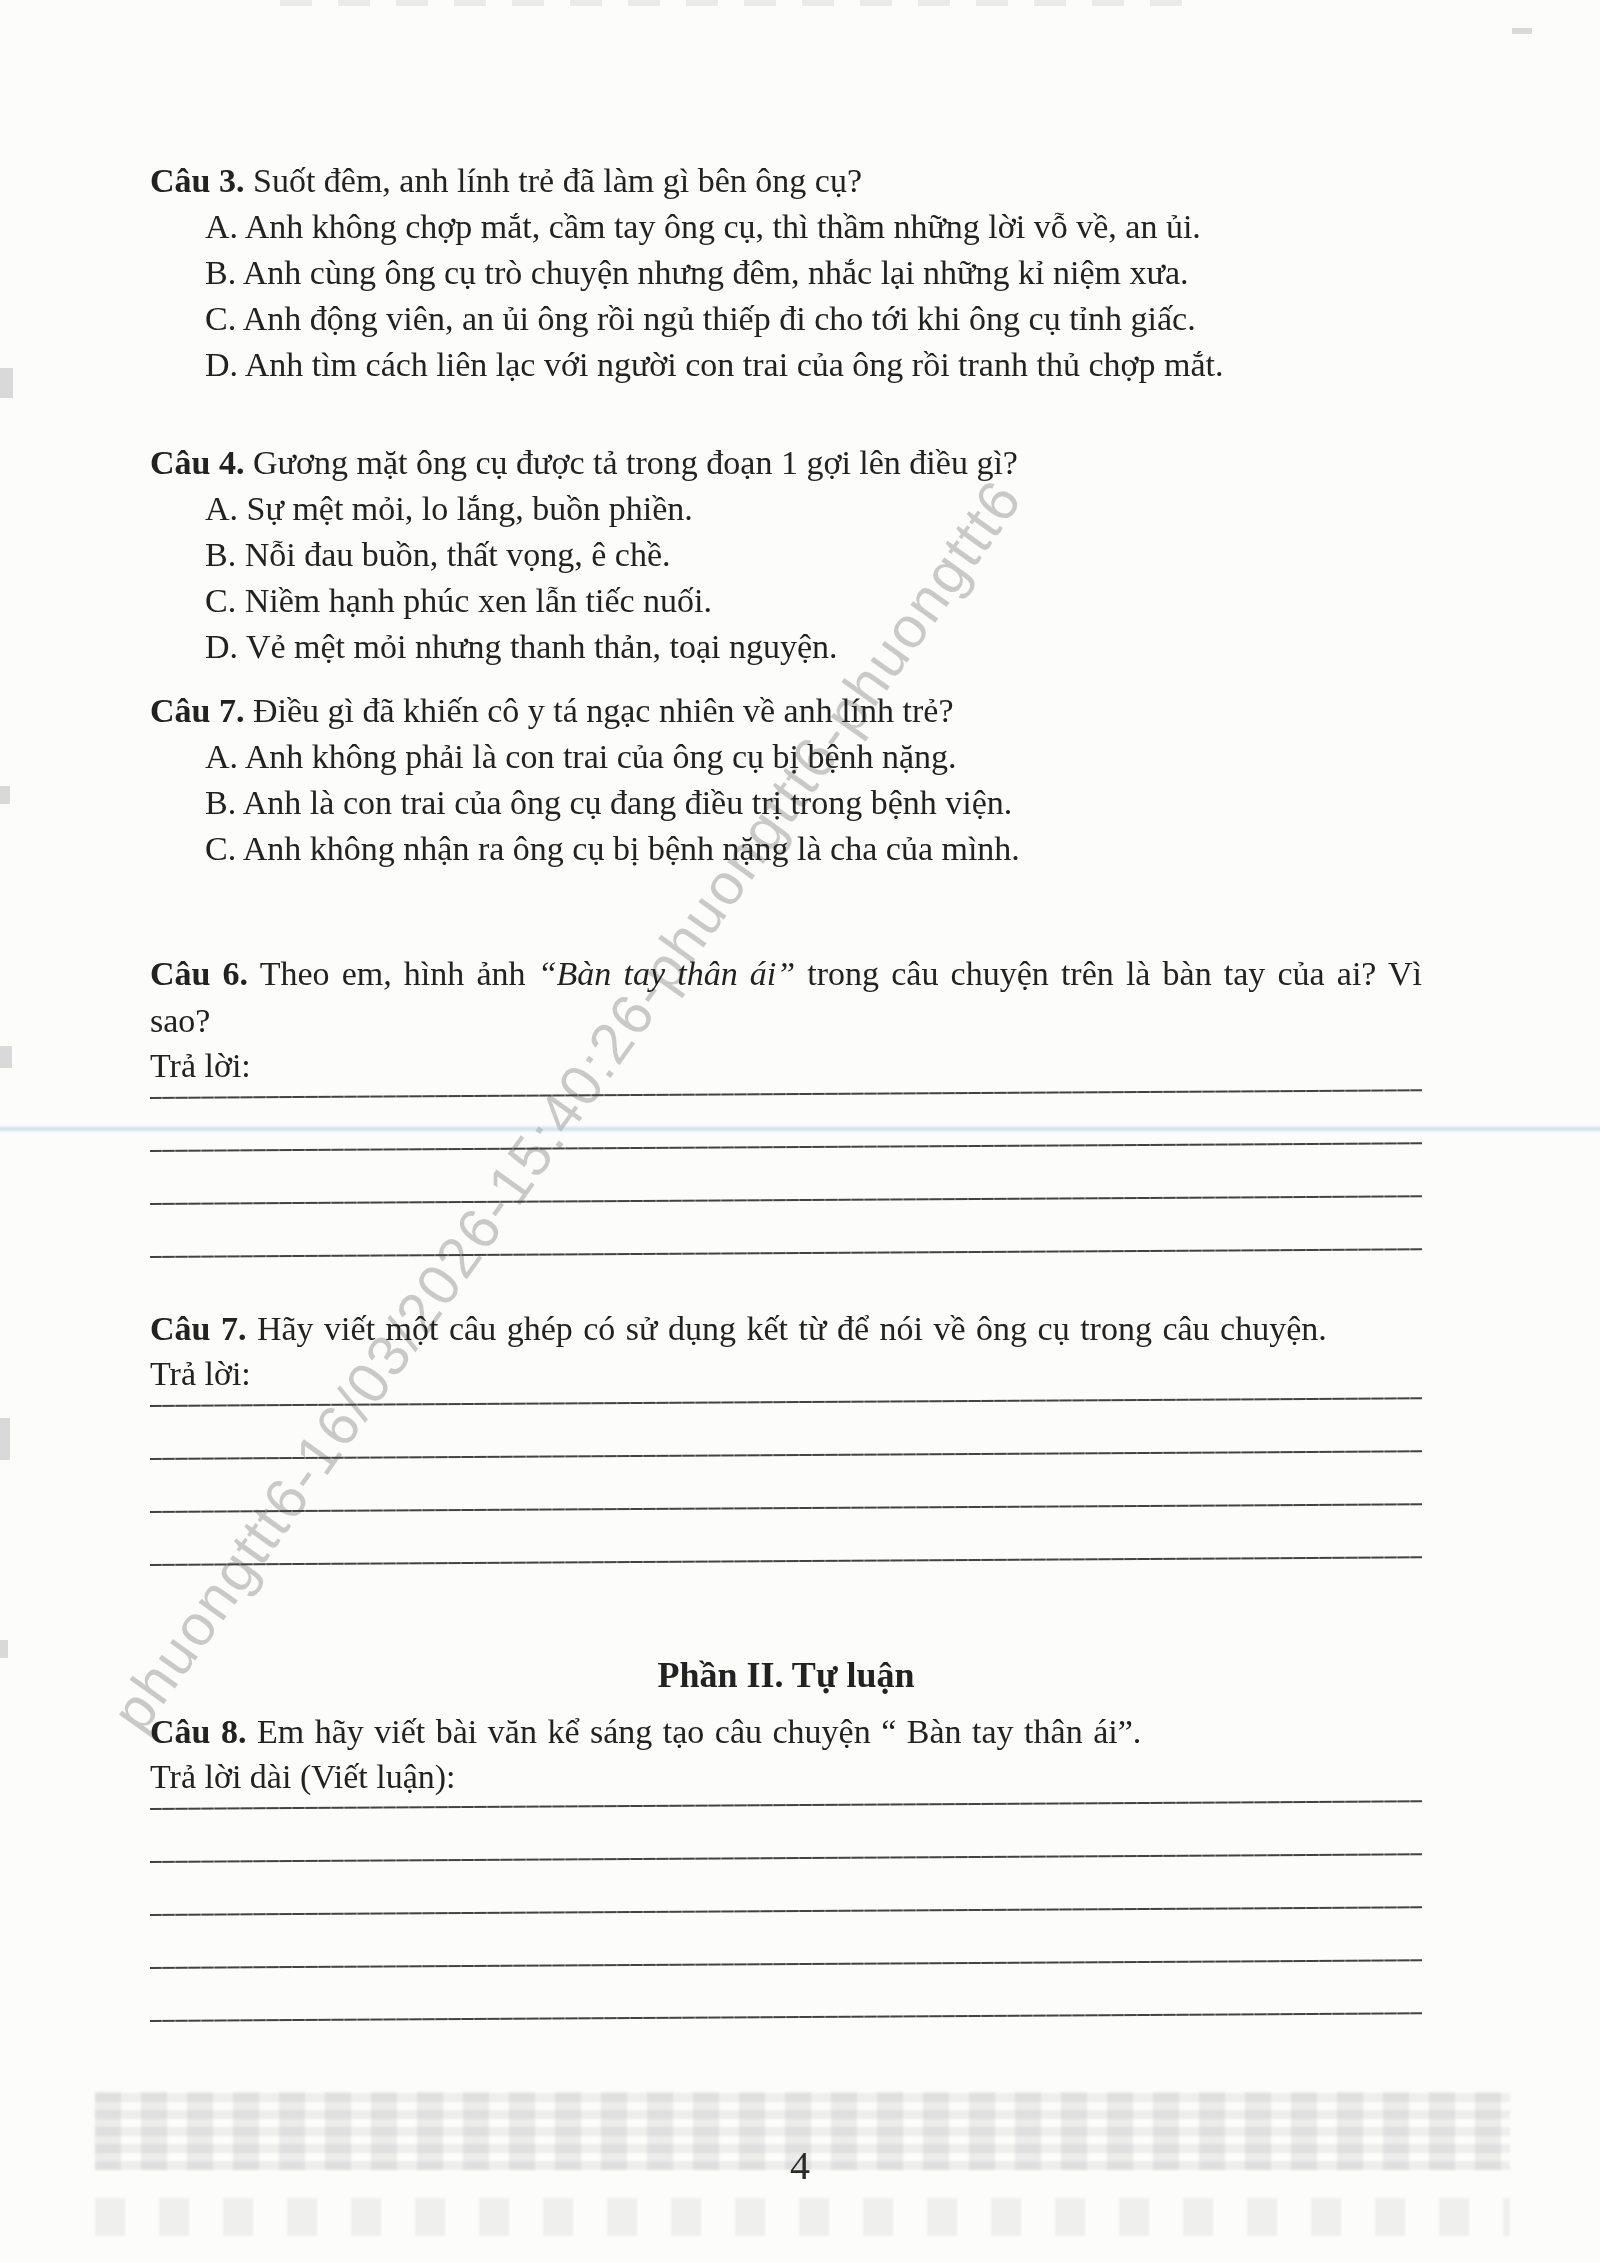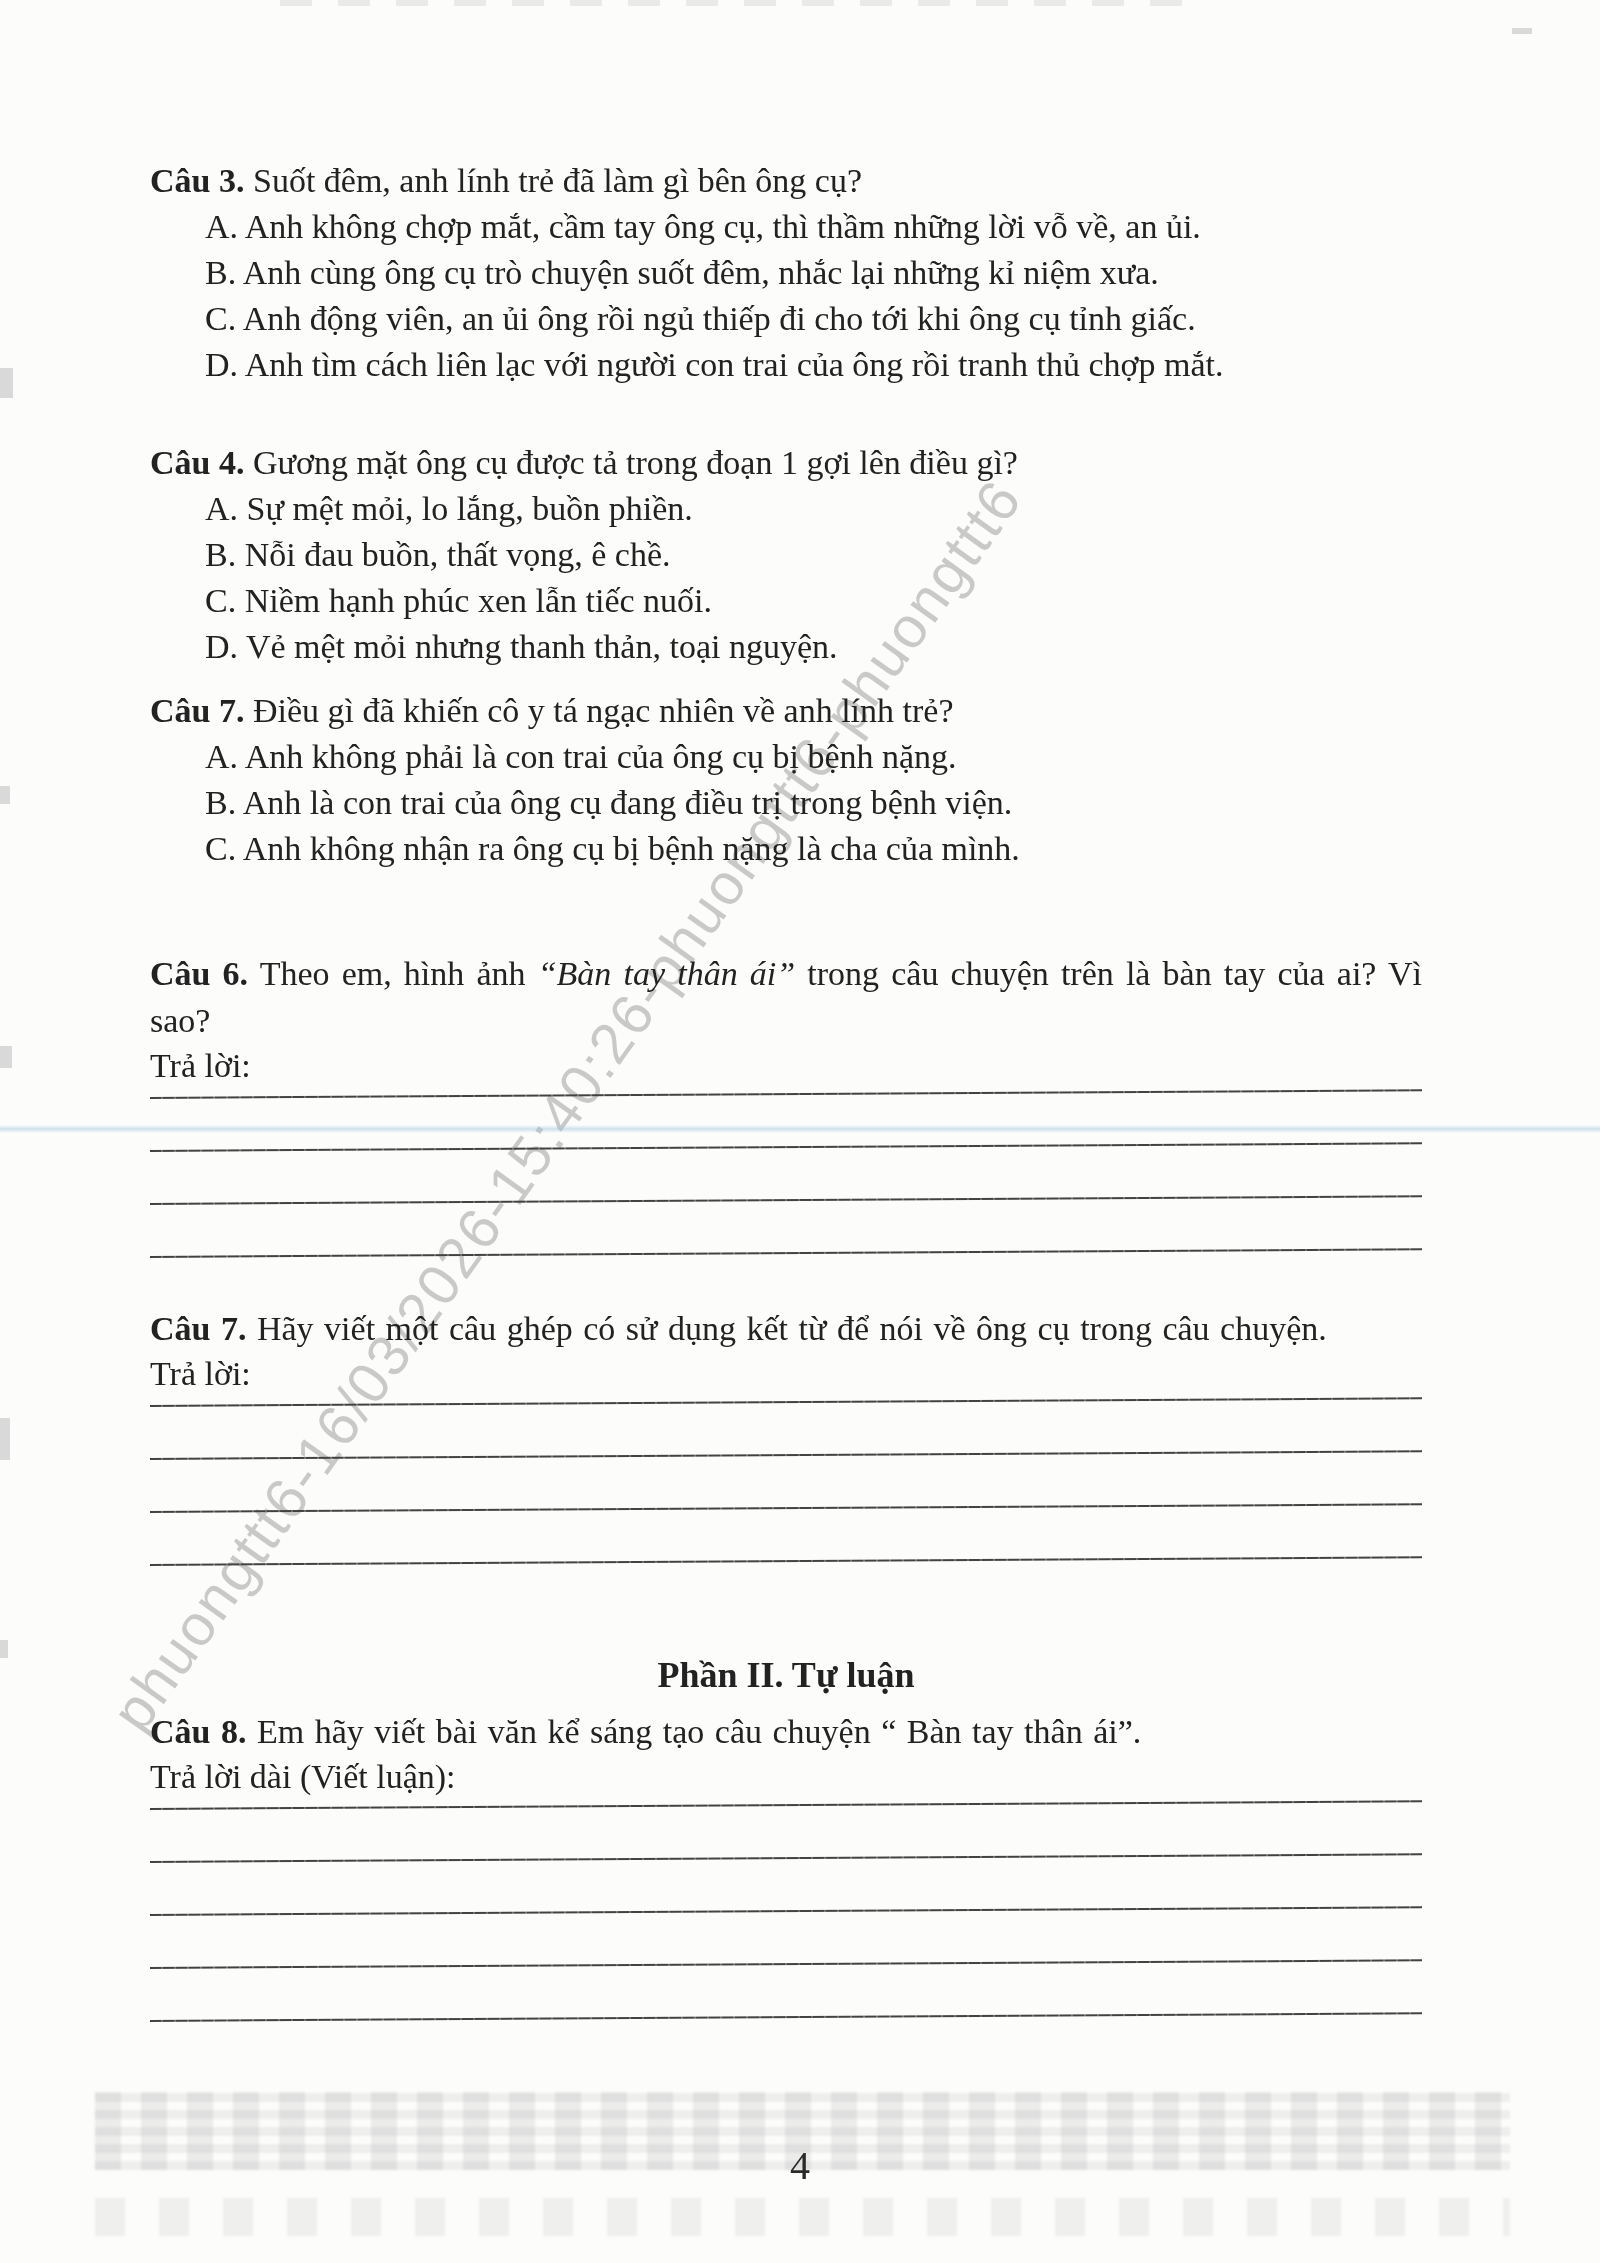--- a/index.html
+++ b/index.html
@@ -98,21 +98,21 @@
 <div class="page">
 
   <div class="watermark">phuongttt6-16/03/2026-15:40:26-phuongttt6-phuongttt6</div>
   <div class="top-noise"></div>
   <div class="fold-line"></div>
 
   <div class="content" id="q3">
     <div><span class="q-label">Câu 3.</span> <span class="q-text">Suốt đêm, anh lính trẻ đã làm gì bên ông cụ?</span></div>
     <div class="options">
       <div class="option">A. Anh không chợp mắt, cầm tay ông cụ, thì thầm những lời vỗ về, an ủi.</div>
-      <div class="option">B. Anh cùng ông cụ trò chuyện suốt đêm, nhắc lại những kỉ niệm xưa.</div>
+      <div class="option">B. Anh cùng ông cụ trò chuyện nhưng đêm, nhắc lại những kỉ niệm xưa.</div>
       <div class="option">C. Anh động viên, an ủi ông rồi ngủ thiếp đi cho tới khi ông cụ tỉnh giấc.</div>
       <div class="option">D. Anh tìm cách liên lạc với người con trai của ông rồi tranh thủ chợp mắt.</div>
     </div>
   </div>
 
   <div class="content" id="q4">
     <div><span class="q-label">Câu 4.</span> <span class="q-text">Gương mặt ông cụ được tả trong đoạn 1 gợi lên điều gì?</span></div>
     <div class="options">
       <div class="option">A. Sự mệt mỏi, lo lắng, buồn phiền.</div>
       <div class="option">B. Nỗi đau buồn, thất vọng, ê chề.</div>

